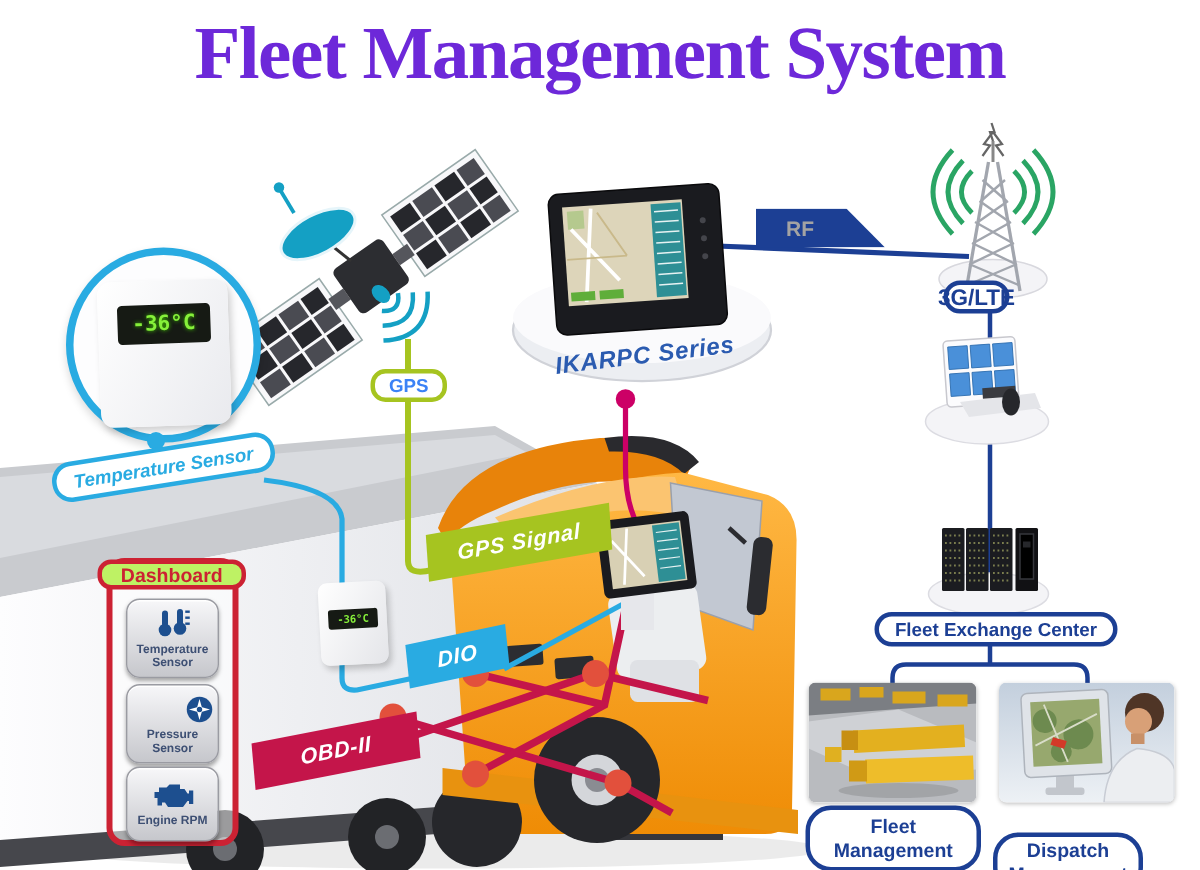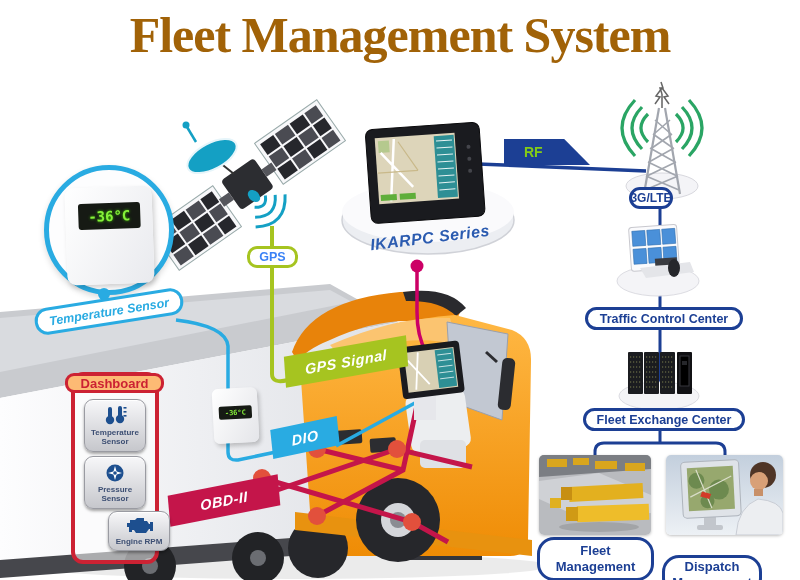--- a/index.html
+++ b/index.html
@@ -1,51 +1,51 @@
 <!DOCTYPE html>
 <html><head>
 <meta charset="utf-8">
 <style>
   html,body{margin:0;padding:0;background:#fff;}
   #page{position:relative;width:800px;height:580px;background:#fff;overflow:hidden;
         font-family:"Liberation Sans",sans-serif;}
   #scene{position:absolute;left:0;top:0;z-index:1;}
   .ov{position:absolute;z-index:2;box-sizing:border-box;}
   #title{left:0;top:6px;width:800px;text-align:center;font-family:"Liberation Serif",serif;
-         font-weight:700;font-size:50px;color:#a16207;letter-spacing:-1px;}
+         font-weight:700;font-size:50px;color:#6d28d9;letter-spacing:-1px;}
   
   .pill{display:flex;align-items:center;justify-content:center;background:#fff;
         font-weight:700;text-align:center;}
   .navy{border:3px solid #1c3f94;color:#1c3f94;}
-  #lbl-network{left:629px;top:187px;width:44px;height:22px;border-radius:11px;font-size:12px;}
+  #lbl-network{left:629px;top:187px;width:44px;height:22px;border-radius:11px;font-size:15px;}
   #lbl-traffic{left:585px;top:307px;width:158px;height:23px;border-radius:12px;font-size:12.5px;white-space:nowrap;}
   #lbl-dataex{left:583px;top:408px;width:162px;height:23px;border-radius:12px;font-size:12.5px;white-space:nowrap;}
   #lbl-fleet{left:537px;top:537px;width:117px;height:44px;border-radius:17px;font-size:13px;line-height:1.2;}
   #lbl-dispatch{left:662px;top:555px;width:100px;height:40px;border-radius:17px;font-size:13px;line-height:1.2;}
   #lbl-gps{left:247px;top:246px;width:51px;height:22px;border-radius:10px;border:3px solid #a6c420;
            color:#3b82f6;font-size:12.5px;}
   #lbl-tempsensor{left:34px;top:298px;width:150px;height:27px;border-radius:13px;border:3px solid #29abe2;
            color:#29abe2;font-size:12.5px;font-style:italic;transform:rotate(-9deg);}
-  #lbl-rf{left:504px;top:139px;width:86px;height:26px;background:#1c3f94;color:#84cc16;font-weight:700;
+  #lbl-rf{left:504px;top:139px;width:86px;height:26px;background:#1c3f94;color:#a3a3a3;font-weight:700;
           font-size:14px;display:flex;align-items:center;padding-left:20px;
           clip-path:polygon(0 0,70% 0,100% 100%,0 100%);}
   #lbl-ikarpc{left:364px;top:229px;width:132px;text-align:center;color:#2b5bb0;font-weight:700;
           font-style:italic;font-size:16px;transform:rotate(-7deg);letter-spacing:.5px;}
   .flag{display:flex;align-items:center;justify-content:center;color:#fff;font-weight:700;
         font-style:italic;letter-spacing:.5px;}
   #lbl-gpssignal{left:284px;top:346px;width:124px;height:31px;background:#a6c420;font-size:14.5px;
         transform:rotate(-10deg) skewX(-6deg);}
   #lbl-dio{left:271px;top:423px;width:68px;height:29px;background:#29abe2;font-size:14.5px;
         transform:rotate(-12deg) skewX(-6deg);}
   #lbl-obd{left:168px;top:485px;width:112px;height:31px;background:#c4154a;font-size:14.5px;
         transform:rotate(-11deg) skewX(-6deg);}
   
   #dash-panel{left:71px;top:372px;width:88px;height:192px;border:4px solid #cc2233;border-radius:12px;
         background:rgba(255,255,255,.55);}
-  #dash-title{left:65px;top:373px;width:99px;height:20px;background:#fdba74;border:3px solid #cc2233;
+  #dash-title{left:65px;top:373px;width:99px;height:20px;background:#bef264;border:3px solid #cc2233;
         border-radius:9px;color:#cc2233;font-weight:700;font-size:13px;display:flex;align-items:center;
         justify-content:center;}
   .dbtn{left:84px;width:62px;border-radius:9px;border:1px solid #9a9ba2;
         background:linear-gradient(#f7f7f9,#c6c7cc);box-shadow:inset 0 1px 0 #fff,0 2px 3px rgba(0,0,0,.35);
         display:flex;flex-direction:column;align-items:center;justify-content:center;gap:1px;}
   .dbtn .dlab{font-size:8px;font-weight:700;color:#3d4f73;text-align:center;line-height:1.15;}
   
   #ring{left:44px;top:165px;width:130px;height:130px;border:5px solid #29abe2;border-radius:50%;
         background:#fdfdfe;box-shadow:0 3px 6px rgba(0,0,0,.15);}
   #ring-dot{left:98px;top:288px;width:12px;height:12px;border-radius:50%;background:#29abe2;}
@@ -323,51 +323,50 @@
 </div>
 
 <div class="ov pill" id="lbl-gps">GPS</div>
 <div class="ov flag" id="lbl-gpssignal">GPS Signal</div>
 <div class="ov flag" id="lbl-dio">DIO</div>
 <div class="ov flag" id="lbl-obd">OBD-II</div>
 <div class="ov" id="lbl-rf">RF</div>
 <div class="ov" id="lbl-ikarpc">IKARPC Series</div>
 
 <div class="ov pill navy" id="lbl-network">3G/LTE</div>
-<div class="ov pill navy" id="lbl-traffic">Traffic Control Center</div>
 <div class="ov pill navy" id="lbl-dataex">Fleet Exchange Center</div>
 <div class="ov pill navy" id="lbl-fleet">Fleet Management</div>
 <div class="ov pill navy" id="lbl-dispatch">Dispatch Management</div>
 
 <div class="ov" id="dash-panel"></div>
 <div class="ov" id="dash-title">Dashboard</div>
 <div class="ov dbtn" style="top:399px;height:53px;">
   <svg width="26" height="22" viewBox="0 0 26 22">
     <g fill="#1d4f8f">
           <rect x="6" y="2" width="4" height="11" rx="2"></rect>
           <circle cx="8" cy="15" r="4.2"></circle>
     <rect x="16" y="1" width="4" height="11" rx="2"></rect>
           <circle cx="18" cy="14" r="4.2"></circle>
     <rect x="21.5" y="2" width="3" height="1.6"></rect>
           <rect x="21.5" y="6" width="3" height="1.6"></rect>
           <rect x="21.5" y="10" width="3" height="1.6"></rect>
         </g>
   </svg>
   <div class="dlab">Temperature Sensor</div>
 </div>
-<div class="ov dbtn" style="top:456px;height:53px;">
+<div class="ov dbtn" style="top:456px;height:53px;align-items:flex-end;">
   <svg width="24" height="22" viewBox="0 0 24 22">
     <circle cx="12" cy="11" r="8.5" fill="#1d4f8f"></circle>
     <path d="M12,4 L14,11 L12,18 L10,11 Z" fill="#fff"></path>
     <path d="M5,11 L12,9 L19,11 L12,13 Z" fill="#fff"></path>
     <circle cx="12" cy="11" r="1.8" fill="#1d4f8f"></circle>
   </svg>
   <div class="dlab">Pressure Sensor</div>
 </div>
-<div class="ov dbtn" style="top:511px;height:40px;margin-left:24px;">
+<div class="ov dbtn" style="top:511px;height:50px;">
   <svg width="28" height="20" viewBox="0 0 28 20">
     <path d="M2,7 h3 V4 h5 l2,-2 h7 v3 h3 l2,3 h1 v-2 h3 v9 h-3 v-2 h-1 l-3,4 h-10 l-2,-3 H7 v2 H4 v-5 H2 Z" fill="#1d4f8f"></path>
   </svg>
   <div class="dlab">Engine RPM</div>
 </div>
 
 <div class="ov photo" id="photo-fleet">
   <svg width="112" height="80" viewBox="0 0 112 80">
     <rect width="112" height="80" fill="#b9bbbf"></rect>
     <polygon points="0,0 112,0 112,14 0,22" fill="#7b7e83"></polygon>

